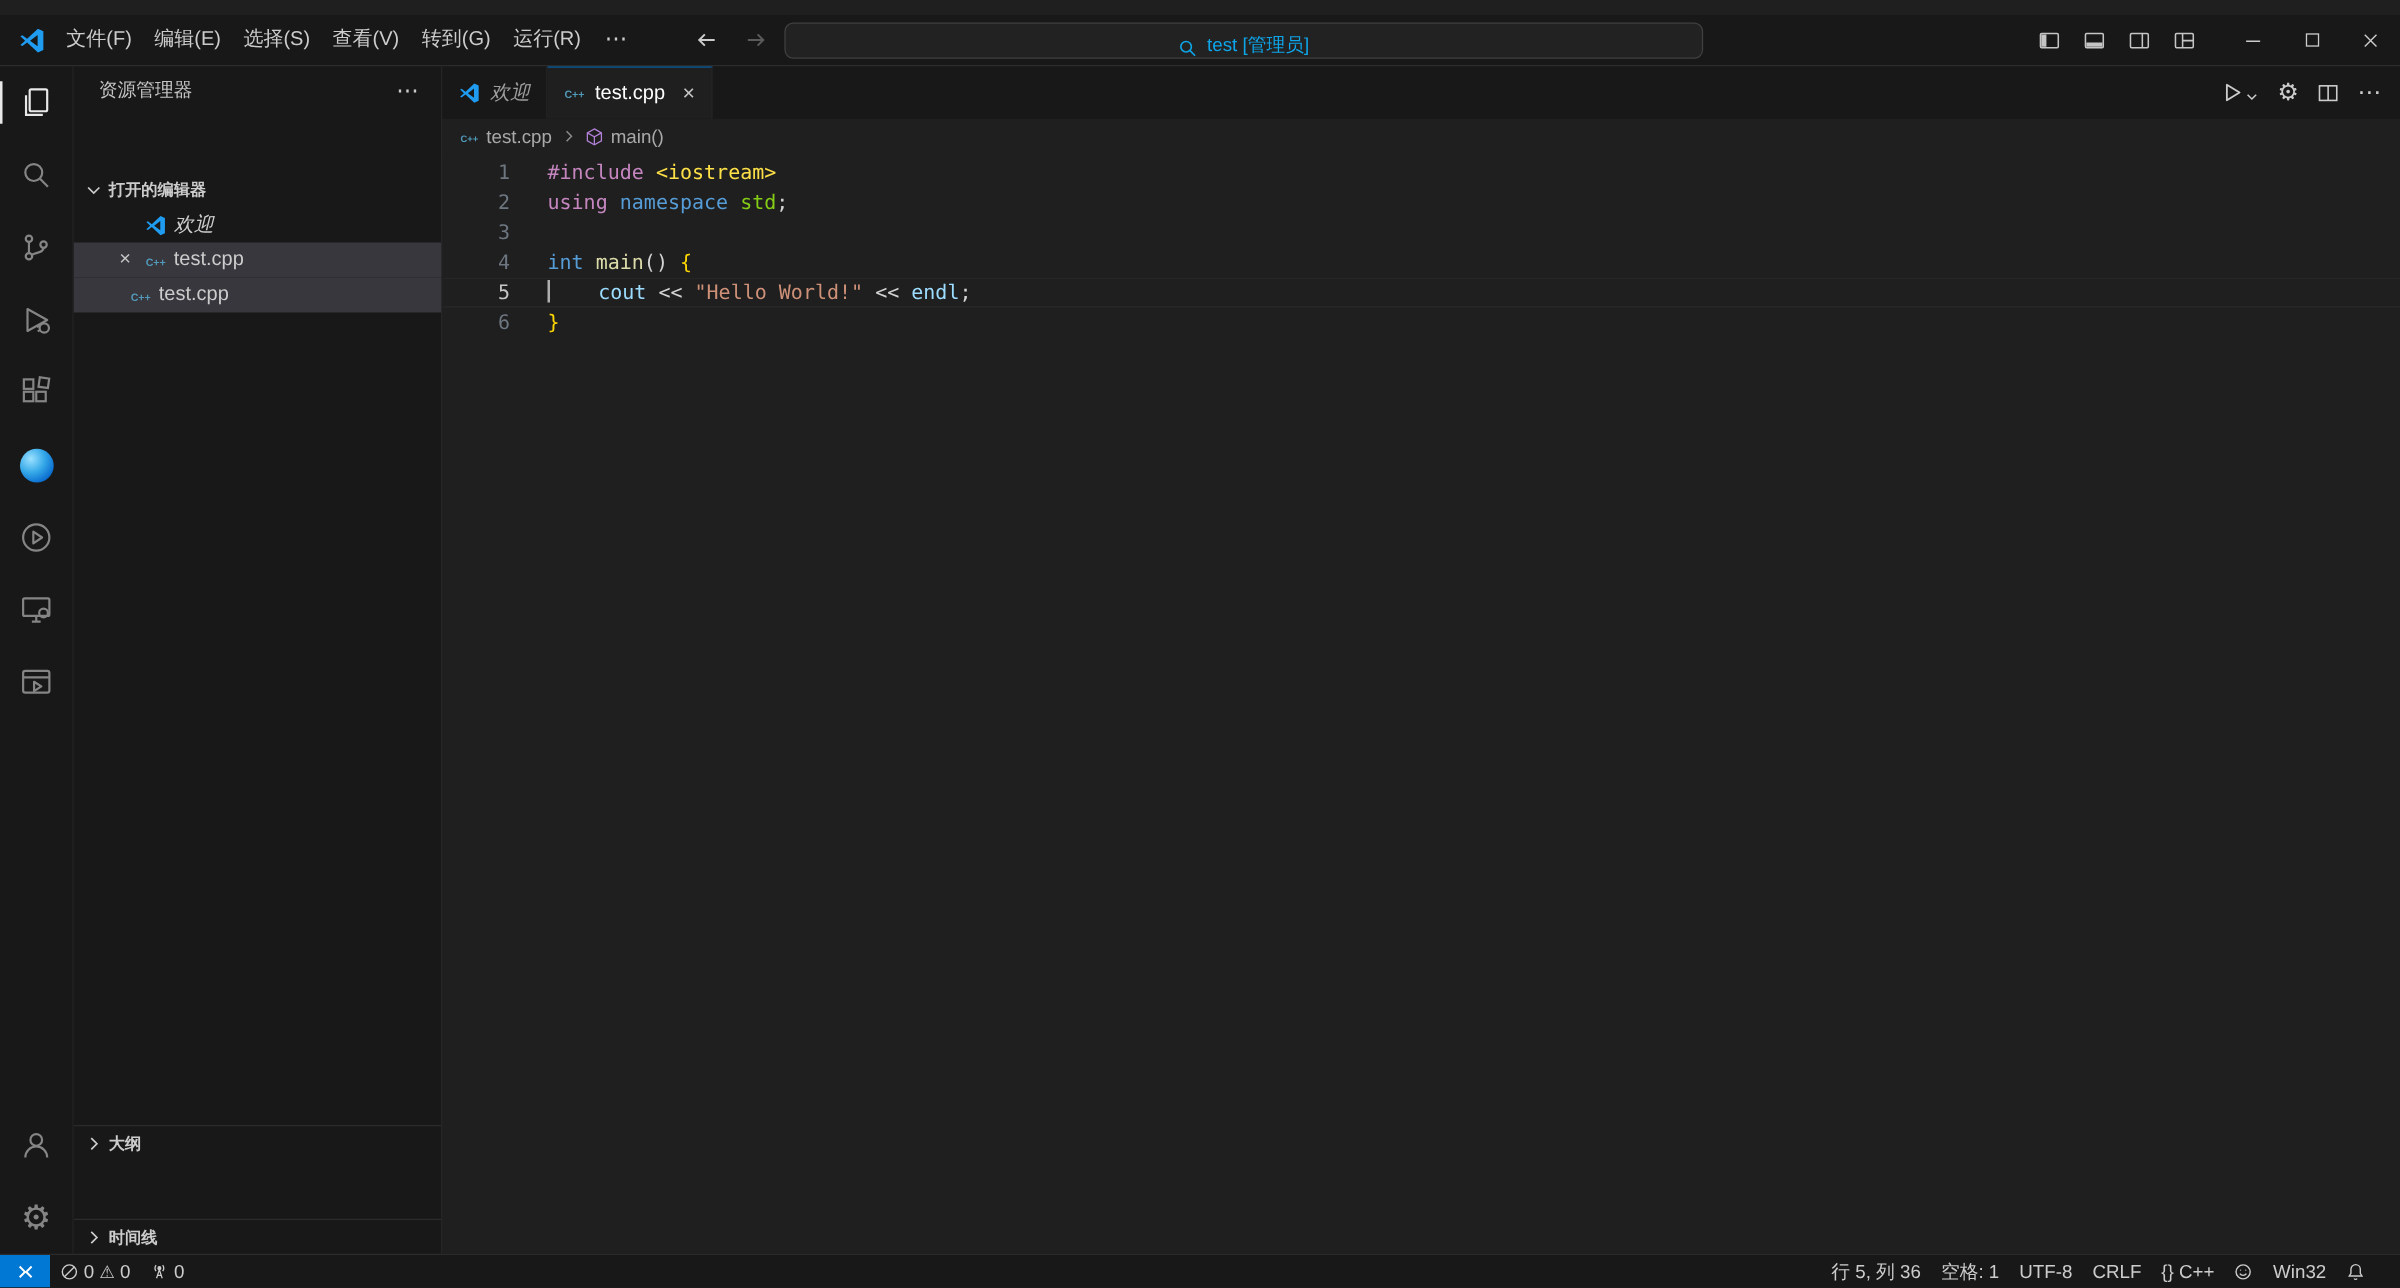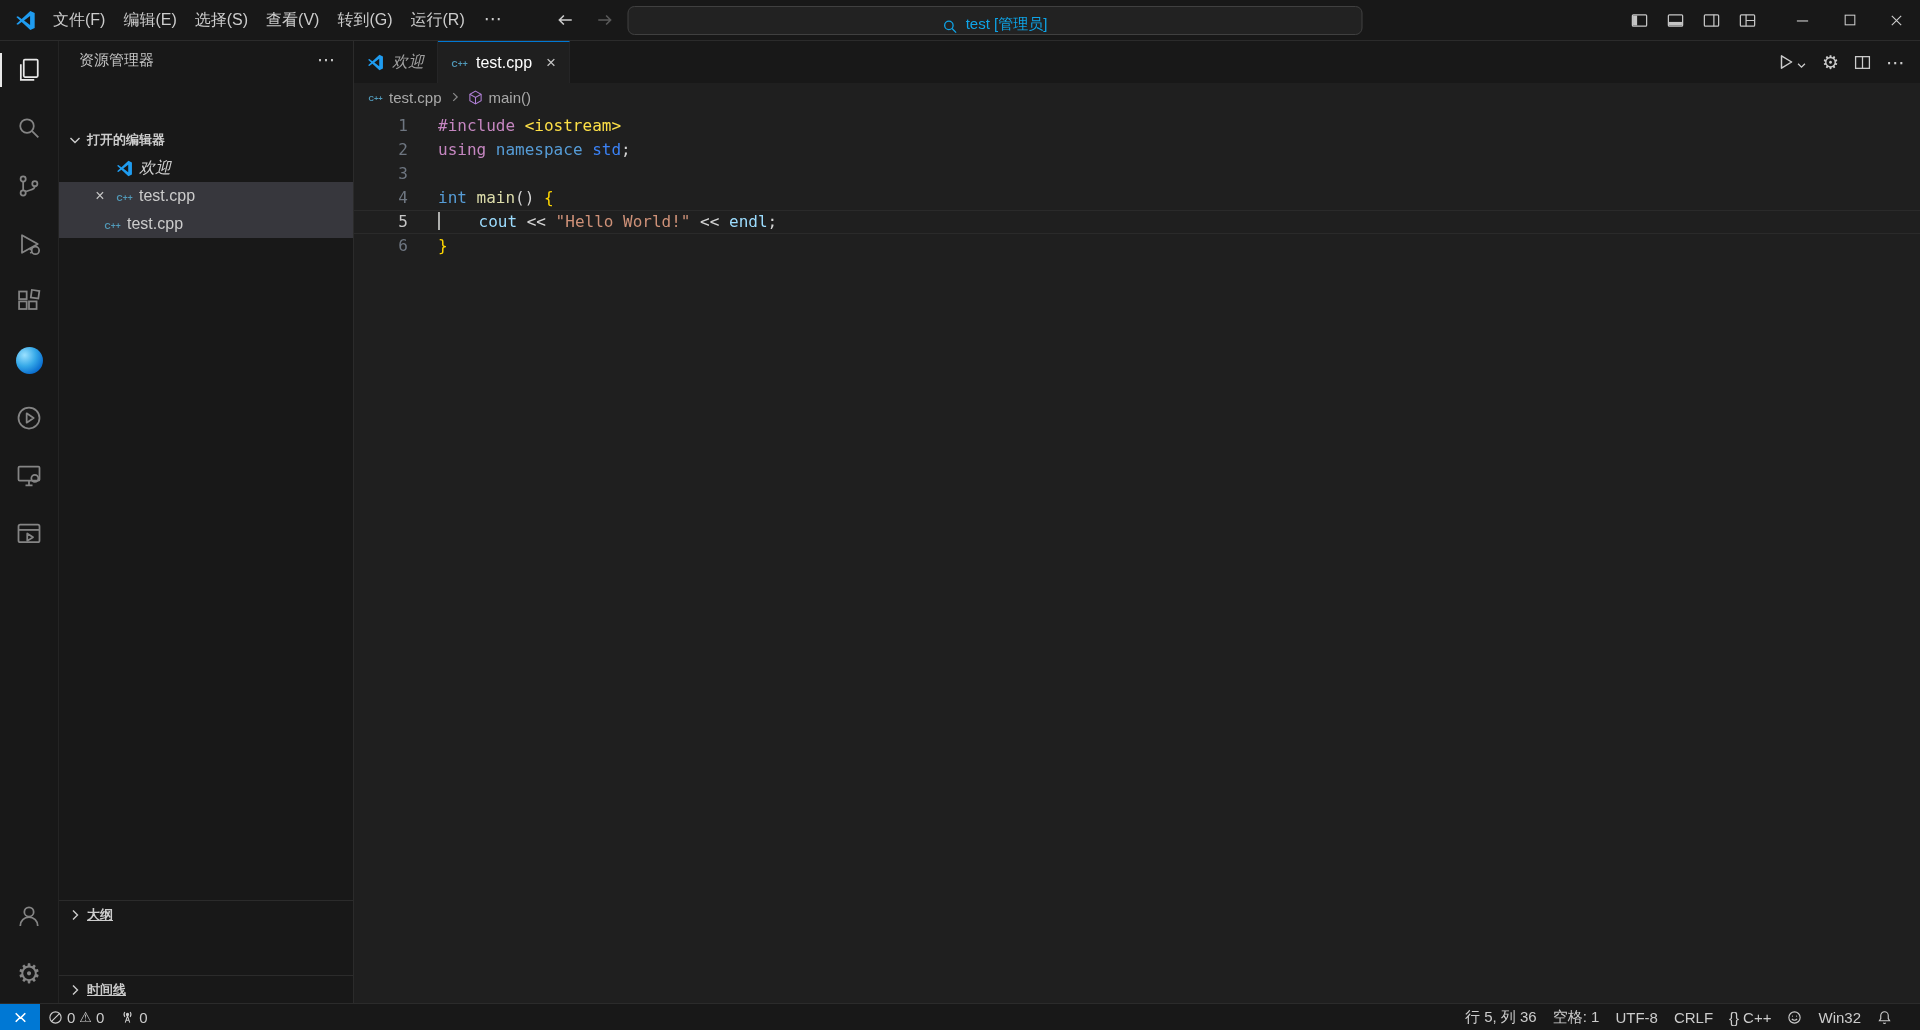--- a/index.html
+++ b/index.html
@@ -1,21 +1,21 @@
 <!DOCTYPE html>
 <html style="--accent: #0078d4; --shell-bg: #181818; --editor-bg: #1f1f1f; --border: #2b2b2b; --list-selection: #37373d; --menu-bg: #1f1f1f; --menu-border: #454545; --statusbar-remote-bg: #0078d4;"><head>
 <meta charset="utf-8">
 <style>
   *{box-sizing:border-box;margin:0;padding:0;cursor:default;user-select:none;}
   html,body{width:1920px;height:1030px;overflow:hidden;}
   body{font-family:"Liberation Sans","DejaVu Sans",sans-serif;background:#181818;color:#ccc;}
   .window{width:1920px;height:1030px;display:flex;flex-direction:column;position:relative;background:var(--editor-bg,#1f1f1f);}
 
   
-  .titlebar{height:41px;flex:0 0 41px;background:var(--shell-bg,#181818);border-bottom:1px solid var(--border,#2b2b2b);display:flex;align-items:center;position:relative;z-index:10;}
+  .titlebar{height:41px;flex:0 0 41px;background:var(--shell-bg,#181818);border-bottom:1px solid var(--border,#2b2b2b);display:flex;align-items:center;position:relative;z-index:10;margin-top:12px;}
   .logo{margin-left:15px;display:flex;align-items:center;}
   .menubar{display:flex;margin-left:8px;}
   .menu-item{padding:0 9px;font-size:16px;color:#cccccc;line-height:40px;border-radius:6px;}
   .menu-more{padding:0 10px;font-size:18px;color:#cccccc;line-height:38px;}
   .nav-arrows{display:flex;gap:22px;margin-left:44px;color:#cccccc;}
   .nav-arrows .disabled{color:#5a5a5a;}
   .command-center{position:absolute;left:calc(50% + 35px);transform:translateX(-50%);top:6px;width:735px;height:29px;background:#222222;border:1px solid #404040;border-radius:7px;display:flex;align-items:flex-end;justify-content:center;gap:8px;color:#0ea5e9;font-size:15px;}
   .titlebar-right{margin-left:auto;display:flex;align-items:center;height:100%;}
   .layout-icons{display:flex;gap:17px;align-items:center;padding-right:22px;color:#c5c5c5;}
   .win-btn{width:47px;height:41px;display:flex;align-items:center;justify-content:center;color:#cccccc;}
@@ -28,21 +28,21 @@
   .ab-item.active{color:#e8e8e8;}
   .ab-item.active::before{content:"";position:absolute;left:0;top:12px;bottom:12px;width:2px;background:#e8e8e8;}
   .ab-spacer{flex:1;}
   .edge-circle{width:27px;height:27px;border-radius:50%;background:radial-gradient(circle at 32% 30%,#9be1ff 0%,#36a9e8 42%,#0b6fd0 75%,#0a59a8 100%);}
 
   
   .sidebar{flex:0 0 295px;background:var(--shell-bg,#181818);border-right:1px solid var(--border,#2b2b2b);display:flex;flex-direction:column;font-size:16px;}
   .sidebar-title-row{height:38px;flex:0 0 38px;display:flex;align-items:center;justify-content:space-between;padding:0 18px 0 20px;font-size:15px;color:#c5c5c5;}
   .side-more{font-size:18px;color:#cccccc;}
   .section-header{height:28px;flex:0 0 28px;display:flex;align-items:center;gap:4px;padding-left:8px;font-weight:bold;font-size:13px;color:#cccccc;margin-top:47px;}
-  .section-header.bordered{border-top:1px solid var(--border,#2b2b2b);text-decoration:underline;}
+  .section-header.bordered{border-top:1px solid var(--border,#2b2b2b);}
   .chev{display:flex;color:#cccccc;}
   .row{height:28px;flex:0 0 28px;display:flex;align-items:center;gap:6px;color:#cccccc;}
   .row.selected{background:var(--list-selection,#37373d);}
   .oe-row{padding-left:31px;}
   .oe-close{width:20px;text-align:center;font-size:16px;color:#c5c5c5;}
   .oe-slot{width:20px;}
   .file-row{padding-left:45px;}
   .italic{font-style:italic;}
   .sidebar-spacer{flex:1;}
 
@@ -362,21 +362,21 @@
       </div>
 
       <div class="code-area">
         <div>
             <div class="code-line">
               <span class="ln">1</span>
               <span class="lc"><span style="color: rgb(197, 134, 192);">#include</span><span style="color: rgb(212, 212, 212);"> </span><span style="color: #fde047;">&lt;iostream&gt;</span></span>
             </div>
             <div class="code-line">
               <span class="ln">2</span>
-              <span class="lc"><span style="color: rgb(197, 134, 192);">using</span><span style="color: rgb(212, 212, 212);"> </span><span style="color: rgb(86, 156, 214);">namespace</span><span style="color: rgb(212, 212, 212);"> </span><span style="color: #3b82f6;">std</span><span style="color: rgb(212, 212, 212);">;</span></span>
+              <span class="lc"><span style="color: rgb(197, 134, 192);">using</span><span style="color: rgb(212, 212, 212);"> </span><span style="color: rgb(86, 156, 214);">namespace</span><span style="color: rgb(212, 212, 212);"> </span><span style="color: #84cc16;">std</span><span style="color: rgb(212, 212, 212);">;</span></span>
             </div>
             <div class="code-line">
               <span class="ln">3</span>
               <span class="lc"></span>
             </div>
             <div class="code-line">
               <span class="ln">4</span>
               <span class="lc"><span style="color: rgb(86, 156, 214);">int</span><span style="color: rgb(212, 212, 212);"> </span><span style="color: rgb(220, 220, 170);">main</span><span style="color: rgb(212, 212, 212);">()</span><span style="color: rgb(212, 212, 212);"> </span><span style="color: rgb(255, 215, 0);">{</span></span>
             </div>
             <div class="code-line active">

